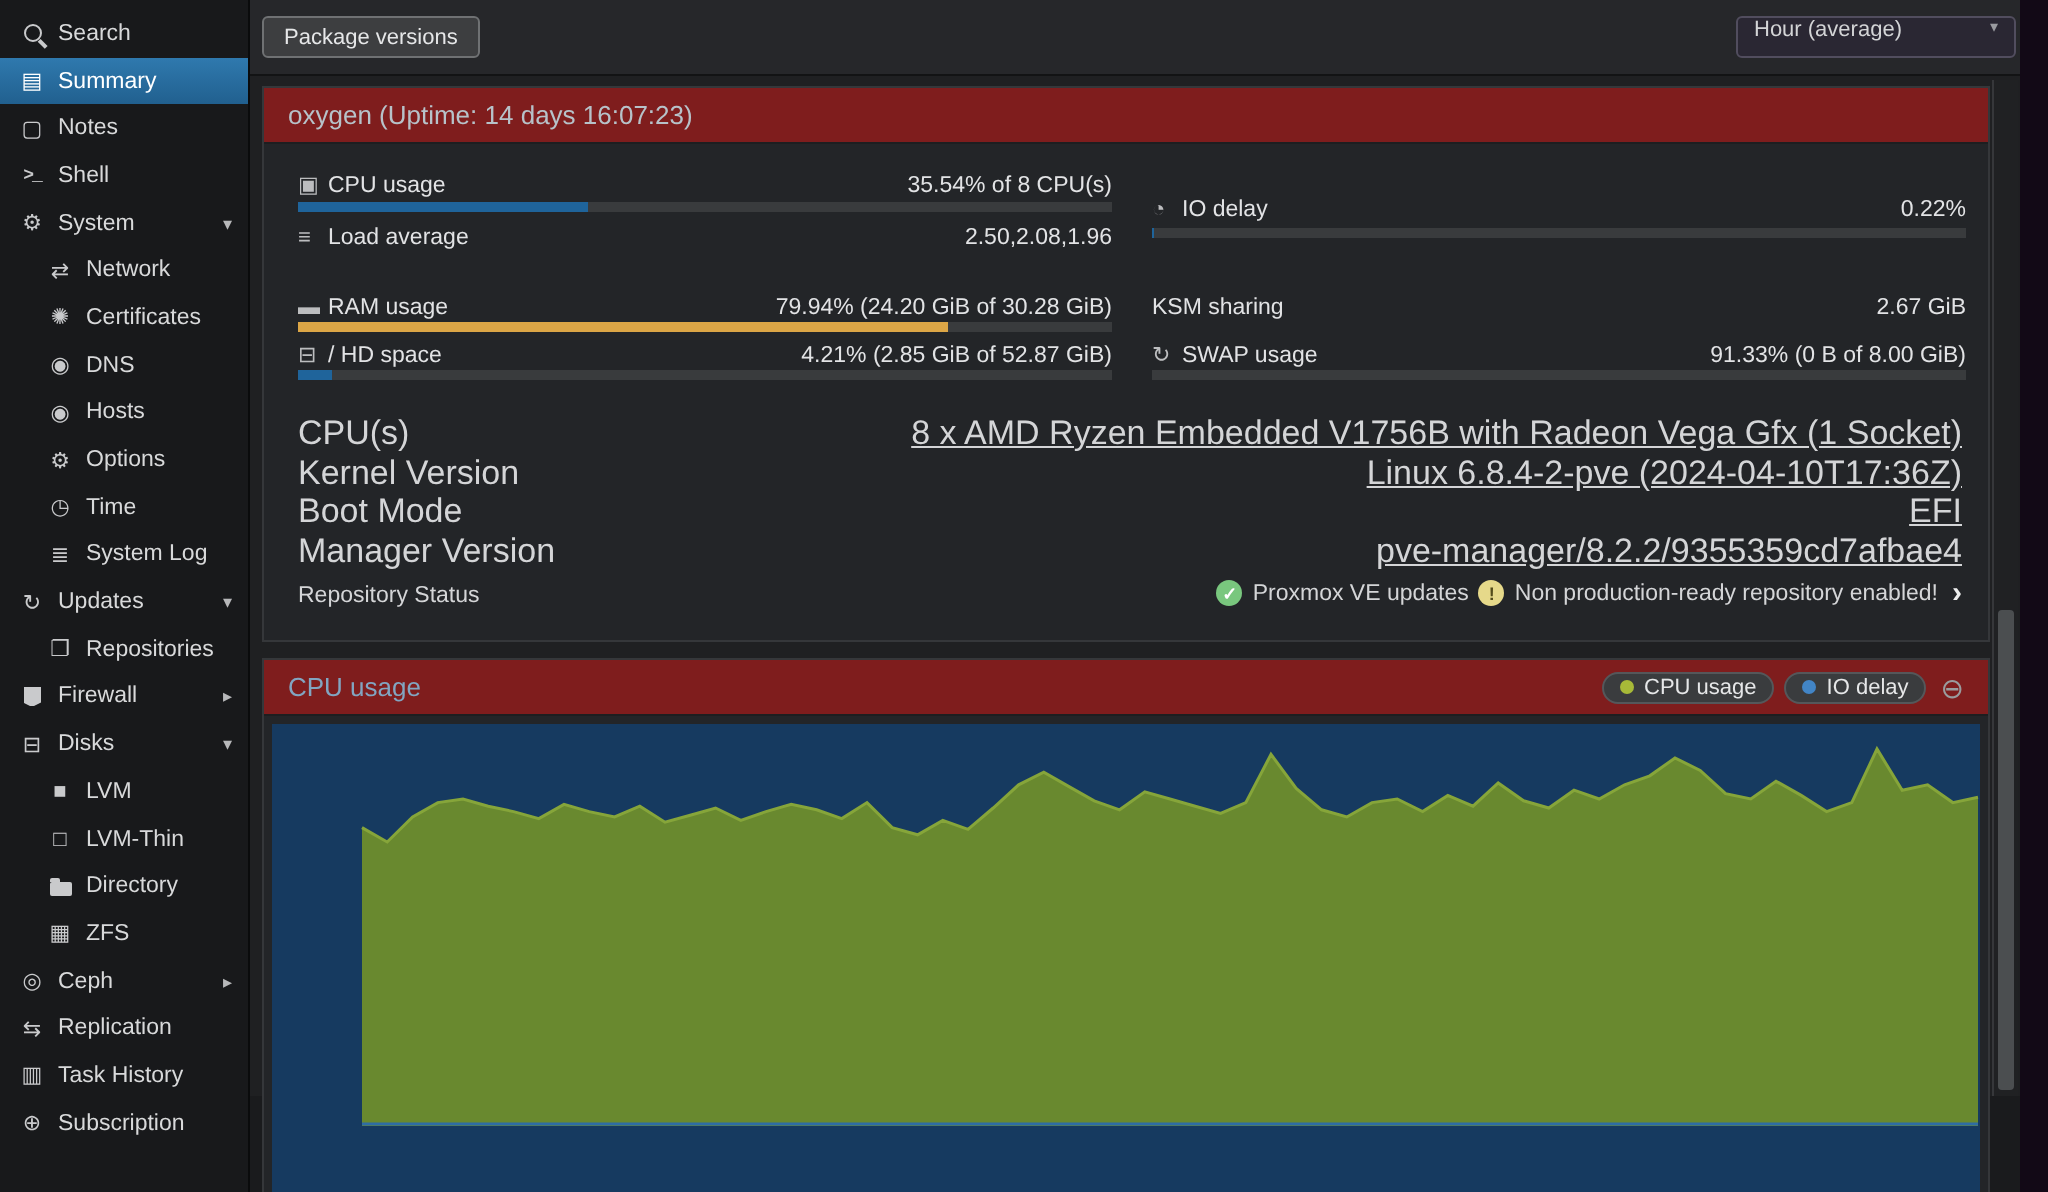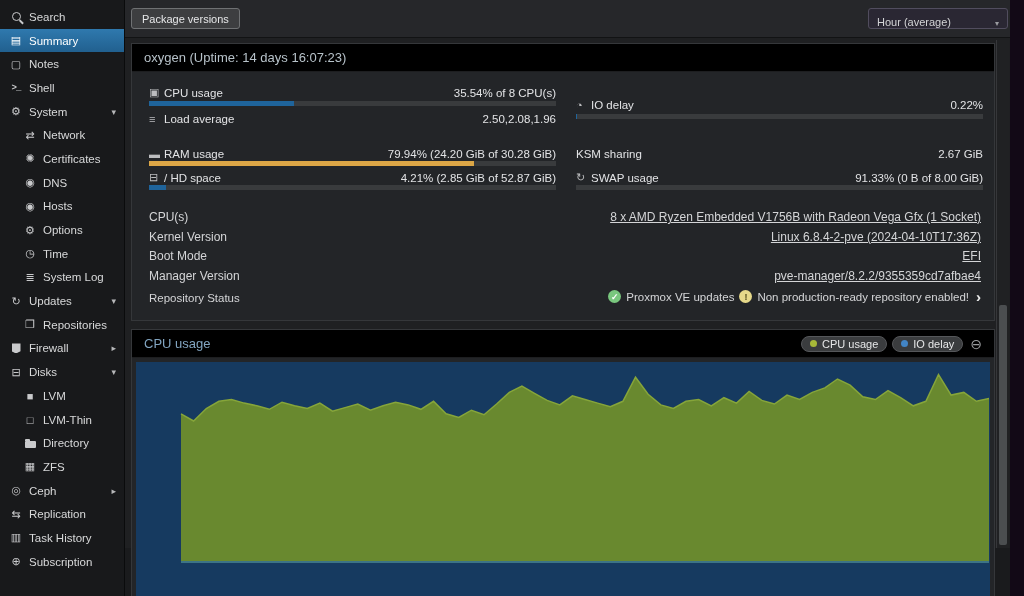--- a/index.html
+++ b/index.html
@@ -29,41 +29,41 @@
                      background:#c9cacc;border-radius:1px 1px 0 0;}
   
   #main{position:absolute;left:125px;top:0;width:899px;height:548px;background:#1f2022;}
   #toolbar{position:absolute;left:0;top:0;width:100%;height:38px;background:#26272a;
            border-bottom:1px solid #121314;box-sizing:border-box;}
   #pkg-btn{position:absolute;left:6px;top:8px;height:21px;padding:0 10px;background:#3d3e40;
            border:1px solid #6f7173;border-radius:3px;color:#e6e7e8;font-size:11px;
            font-family:inherit;cursor:pointer;}
   #timeframe{position:absolute;left:743px;top:8px;width:140px;height:21px;background:#2a2733;
              border:1px solid #514d5e;border-radius:3px;box-sizing:border-box;display:flex;
-             align-items:flex-end;padding:0 8px;font-size:11px;color:#d3d4d6;cursor:pointer;}
+             align-items:flex-start;padding:0 8px;font-size:11px;color:#d3d4d6;cursor:pointer;}
   #timeframe .tf-caret{margin-left:auto;font-size:8px;color:#9a9ba0;}
   
   .panel{position:absolute;left:6px;width:864px;background:#232528;border:1px solid #35373a;box-sizing:border-box;}
-  .panel-header{height:28px;background:#000000;border-bottom:1px solid #1d1e20;display:flex;
+  .panel-header{height:28px;background:#7f1d1d;border-bottom:1px solid #1d1e20;display:flex;
                 align-items:center;padding:0 12px;box-sizing:border-box;}
   #summary-panel{top:43px;height:278px;}
   #summary-title{font-size:13px;color:#b7c2c9;}
   #summary-body{position:relative;height:249px;}
   .col{position:absolute;top:0;height:100%;width:407px;}
   #col-left{left:17px;}  #col-right{left:444px;}
   .grow{position:absolute;left:0;right:0;height:15px;display:flex;align-items:center;font-size:11.5px;}
   .gicon{width:15px;min-width:15px;color:#bcbdbf;font-size:11px;text-align:left;}
   .glabel{color:#e2e3e5;}
   .gvalue{margin-left:auto;color:#e2e3e5;}
   .pbar{position:absolute;left:0;right:0;height:5px;background:#393b3d;}
   .pfill{height:100%;}
   .pfill.blue{background:#1f649b;}
   .pfill.orange{background:#dca646;}
   #info-rows{position:absolute;left:17px;right:13px;top:138px;}
-  .irow{position:absolute;left:0;right:0;height:14px;display:flex;align-items:center;font-size:12px;color:#d4d5d7;}
+  .irow{position:absolute;left:0;right:0;height:14px;display:flex;align-items:center;font-size:17px;color:#d4d5d7;}
   .irow .ival{margin-left:auto;text-align:center;text-decoration:underline;}
   #repo-row{position:absolute;left:0;right:0;top:78px;height:16px;display:flex;align-items:flex-end;font-size:11.5px;color:#d4d5d7;}
   #repo-right{margin-left:auto;display:flex;align-items:center;gap:5px;}
   .status-dot{width:13px;height:13px;border-radius:50%;display:inline-flex;align-items:center;
               justify-content:center;font-size:9px;font-weight:bold;}
   .status-ok{background:#79c77e;color:#fff;}
   .status-warn{background:#e6d98a;color:#544d1c;}
   .repo-arrow{font-size:15px;font-weight:bold;color:#eceded;line-height:1;margin-left:2px;}
   
   #chart-panel{top:329px;height:267px;border-bottom:none;}

